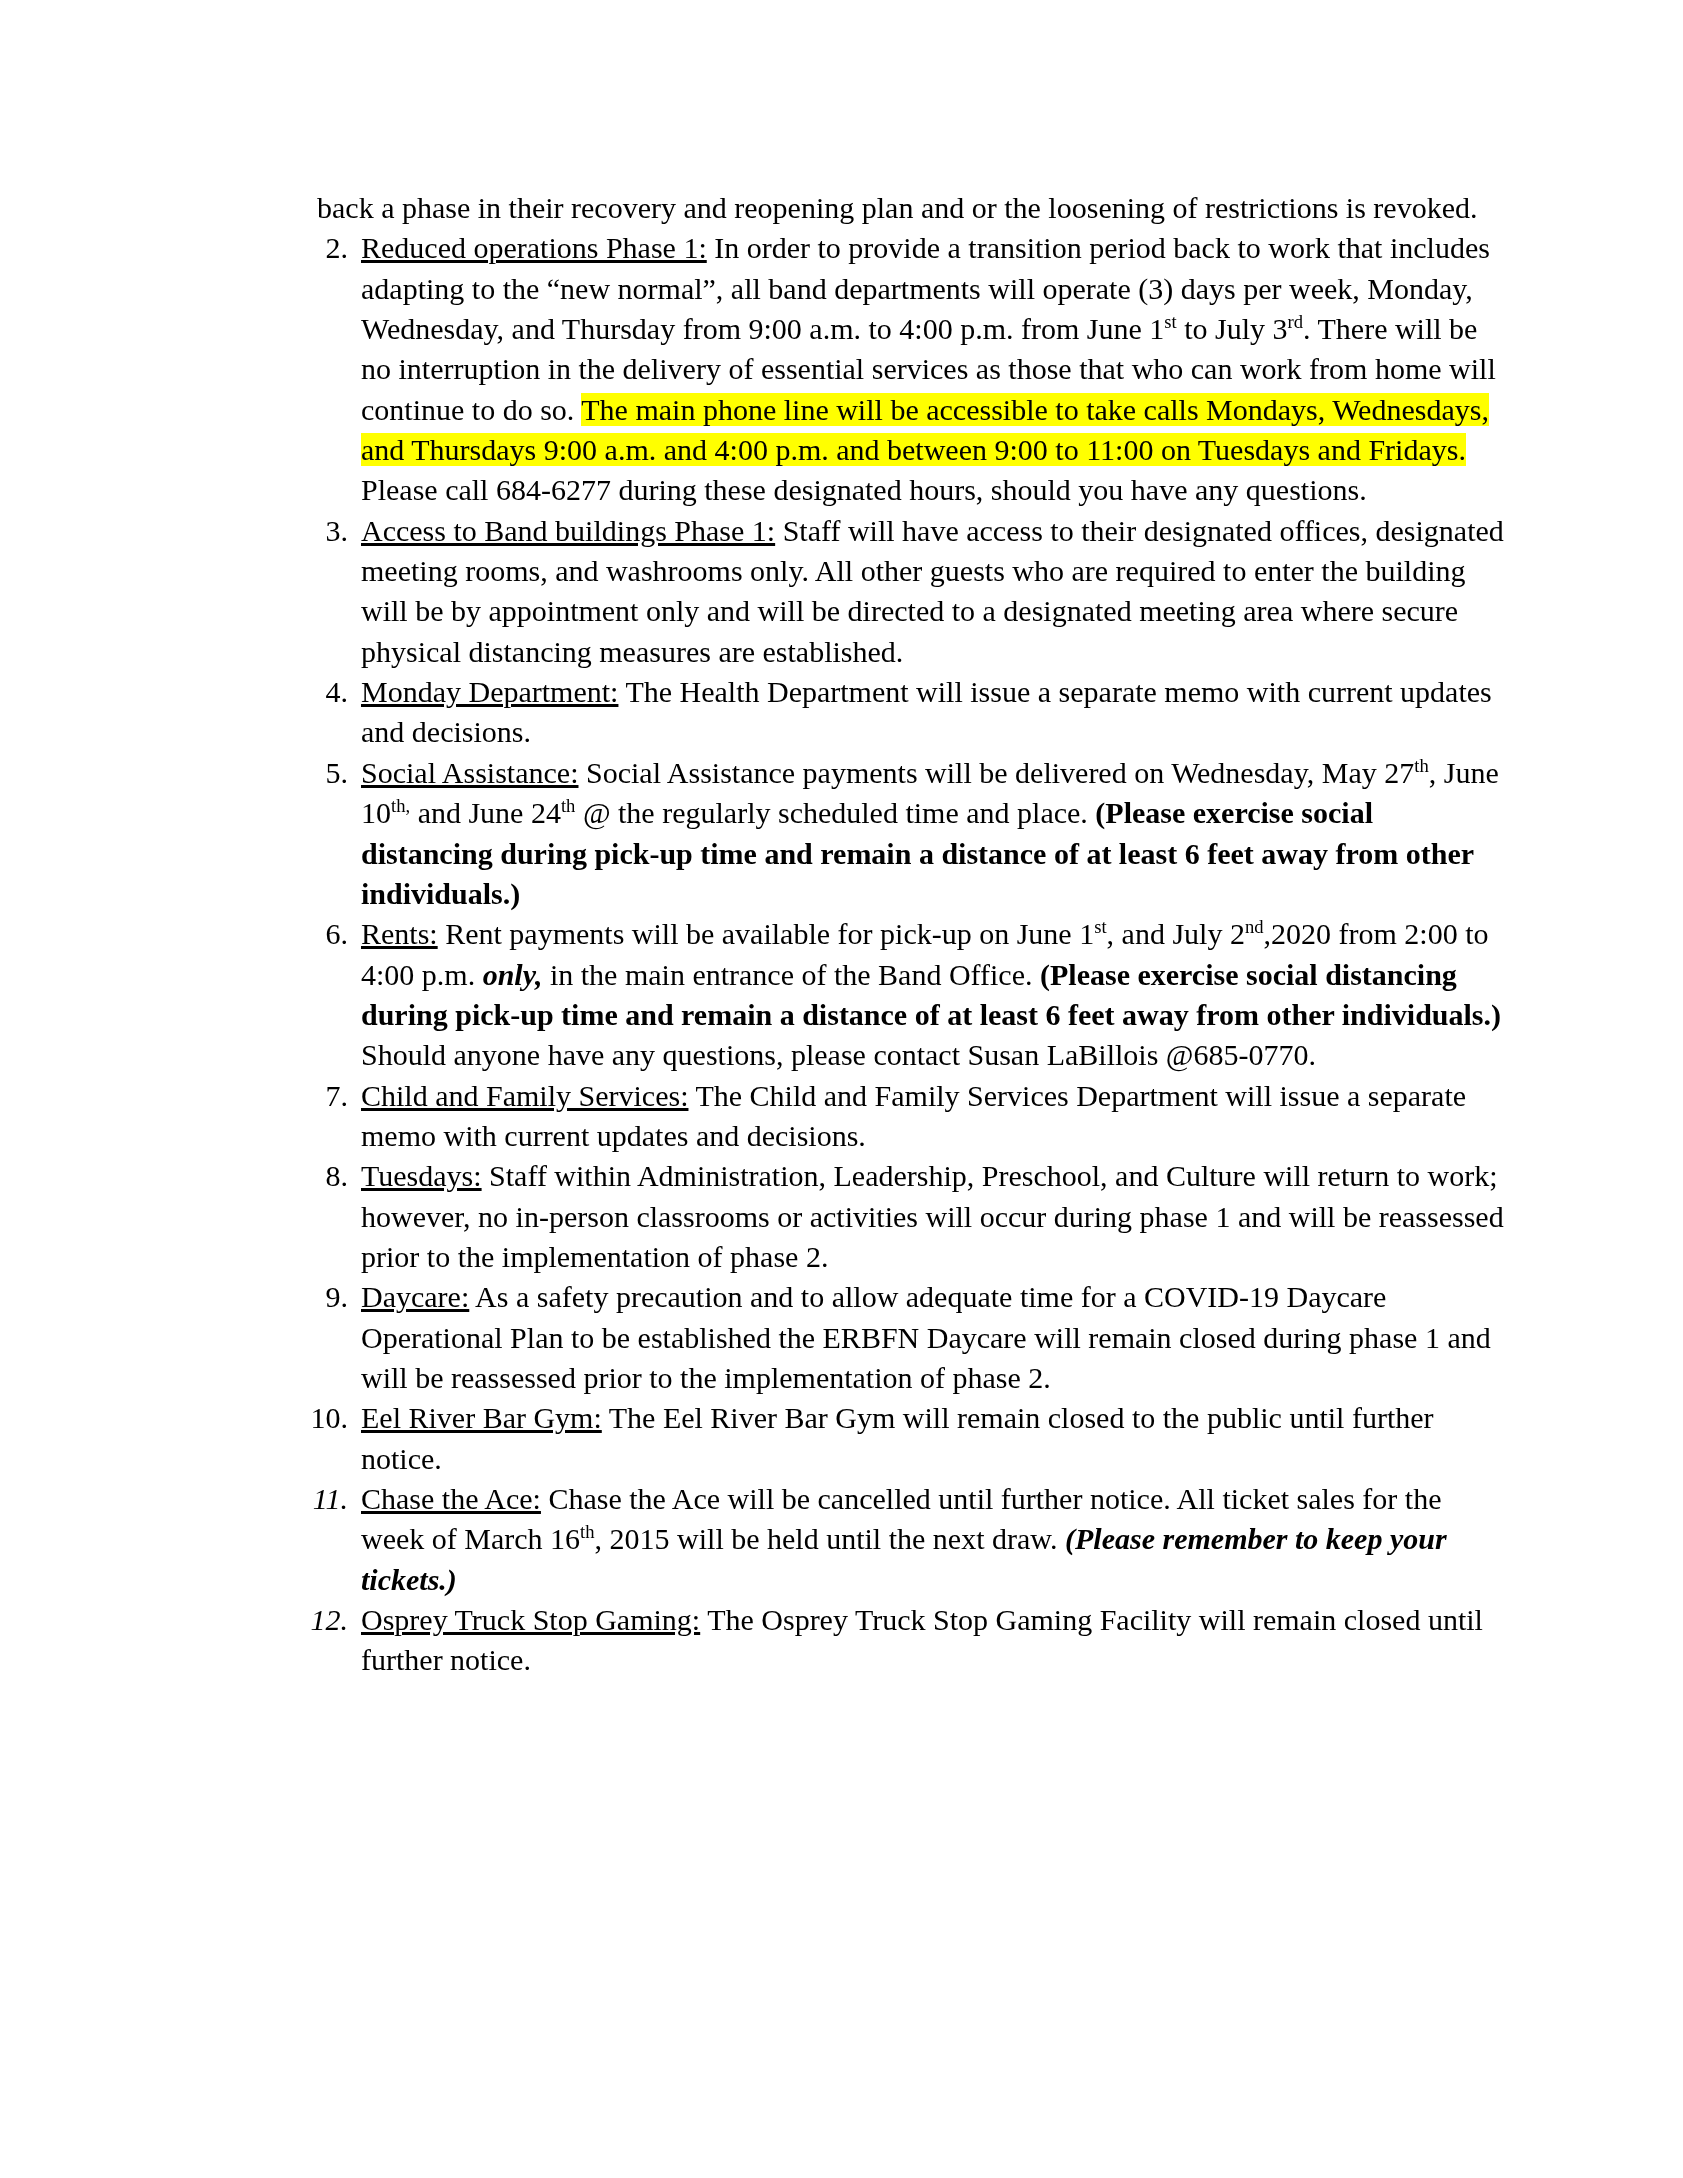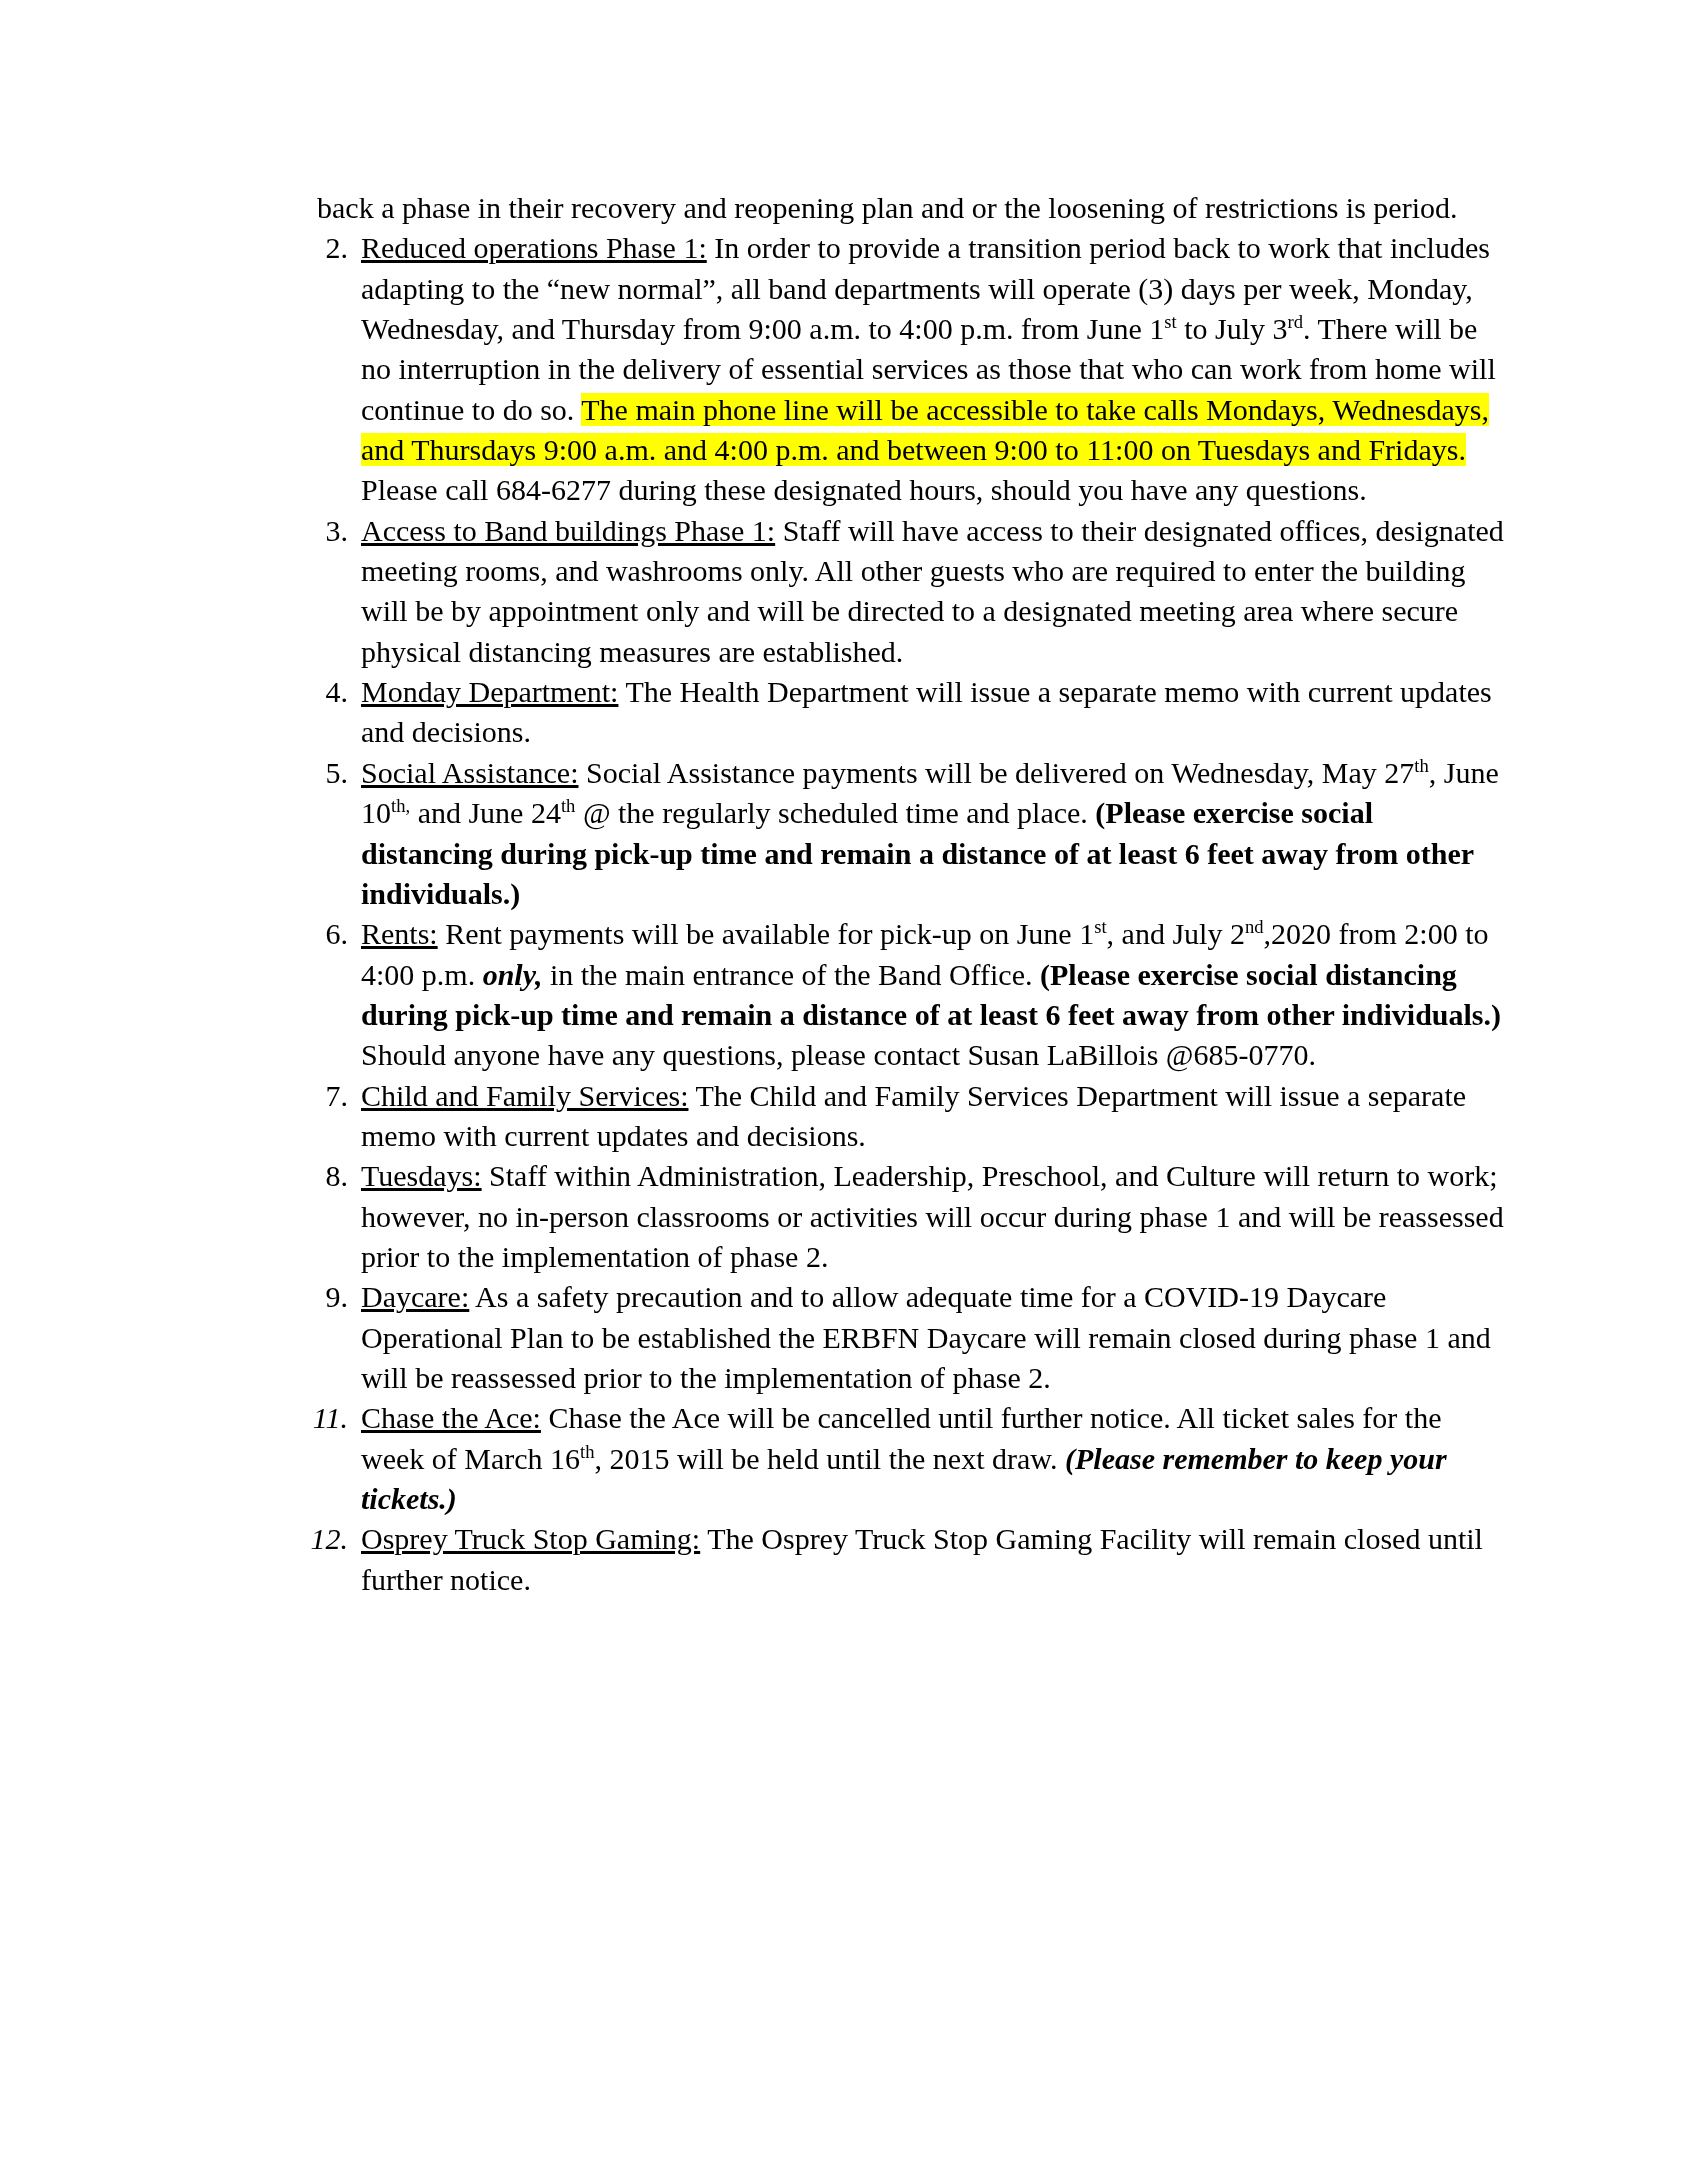--- a/index.html
+++ b/index.html
@@ -65,21 +65,21 @@
     line-height: 0;
   }
   .txt { }
 </style>
 </head>
 <body>
 
 <div class="page">
   <div class="doc-body">
 
-    <p class="lead-para">back a phase in their recovery and reopening plan and or the loosening of restrictions is period.</p>
+    <p class="lead-para">back a phase in their recovery and reopening plan and or the loosening of restrictions is revoked.</p>
 
     <ol class="items">
 
       <li>
         <span class="num">2.</span>
         <span class="lbl">Reduced operations Phase 1:</span><span class="txt"> In order to provide a transition period back to work that includes adapting to the “new normal”, all band departments will operate (3) days per week, Monday, Wednesday, and Thursday from 9:00 a.m. to 4:00 p.m. from June 1</span><sup>st</sup><span class="txt"> to July 3</span><sup>rd</sup><span class="txt">. There will be no interruption in the delivery of essential services as those that who can work from home will continue to do so. </span><span class="hl">The main phone line will be accessible to take calls Mondays, Wednesdays, and Thursdays 9:00 a.m. and 4:00 p.m. and between 9:00 to 11:00 on Tuesdays and Fridays.</span><span class="txt"> Please call 684-6277 during these designated hours, should you have any questions.</span>
       </li>
 
       <li>
         <span class="num">3.</span>
@@ -109,20 +109,24 @@
       <li>
         <span class="num">8.</span>
         <span class="lbl">Tuesdays:</span><span class="txt"> Staff within Administration, Leadership, Preschool, and Culture will return to work; however, no in-person classrooms or activities will occur during phase 1 and will be reassessed prior to the implementation of phase 2.</span>
       </li>
 
       <li>
         <span class="num">9.</span>
         <span class="lbl">Daycare:</span><span class="txt"> As a safety precaution and to allow adequate time for a COVID-19 Daycare Operational Plan to be established the ERBFN Daycare will remain closed during phase 1 and will be reassessed prior to the implementation of phase 2.</span>
       </li>
 
+      <li>
+        <span class="num">10.</span>
+        <span class="lbl">Eel River Bar Gym:</span><span class="txt"> The Eel River Bar Gym will remain closed to the public until further notice.</span>
+      </li>
 
       <li>
         <span class="num italic">11.</span>
         <span class="lbl">Chase the Ace:</span><span class="txt"> Chase the Ace will be cancelled until further notice. All ticket sales for the week of March 16</span><sup>th</sup><span class="txt">, 2015 will be held until the next draw. </span><span class="bolditalic">(Please remember to keep your tickets.)</span>
       </li>
 
       <li>
         <span class="num italic">12.</span>
         <span class="lbl">Osprey Truck Stop Gaming:</span><span class="txt"> The Osprey Truck Stop Gaming Facility will remain closed until further notice.</span>
       </li>

